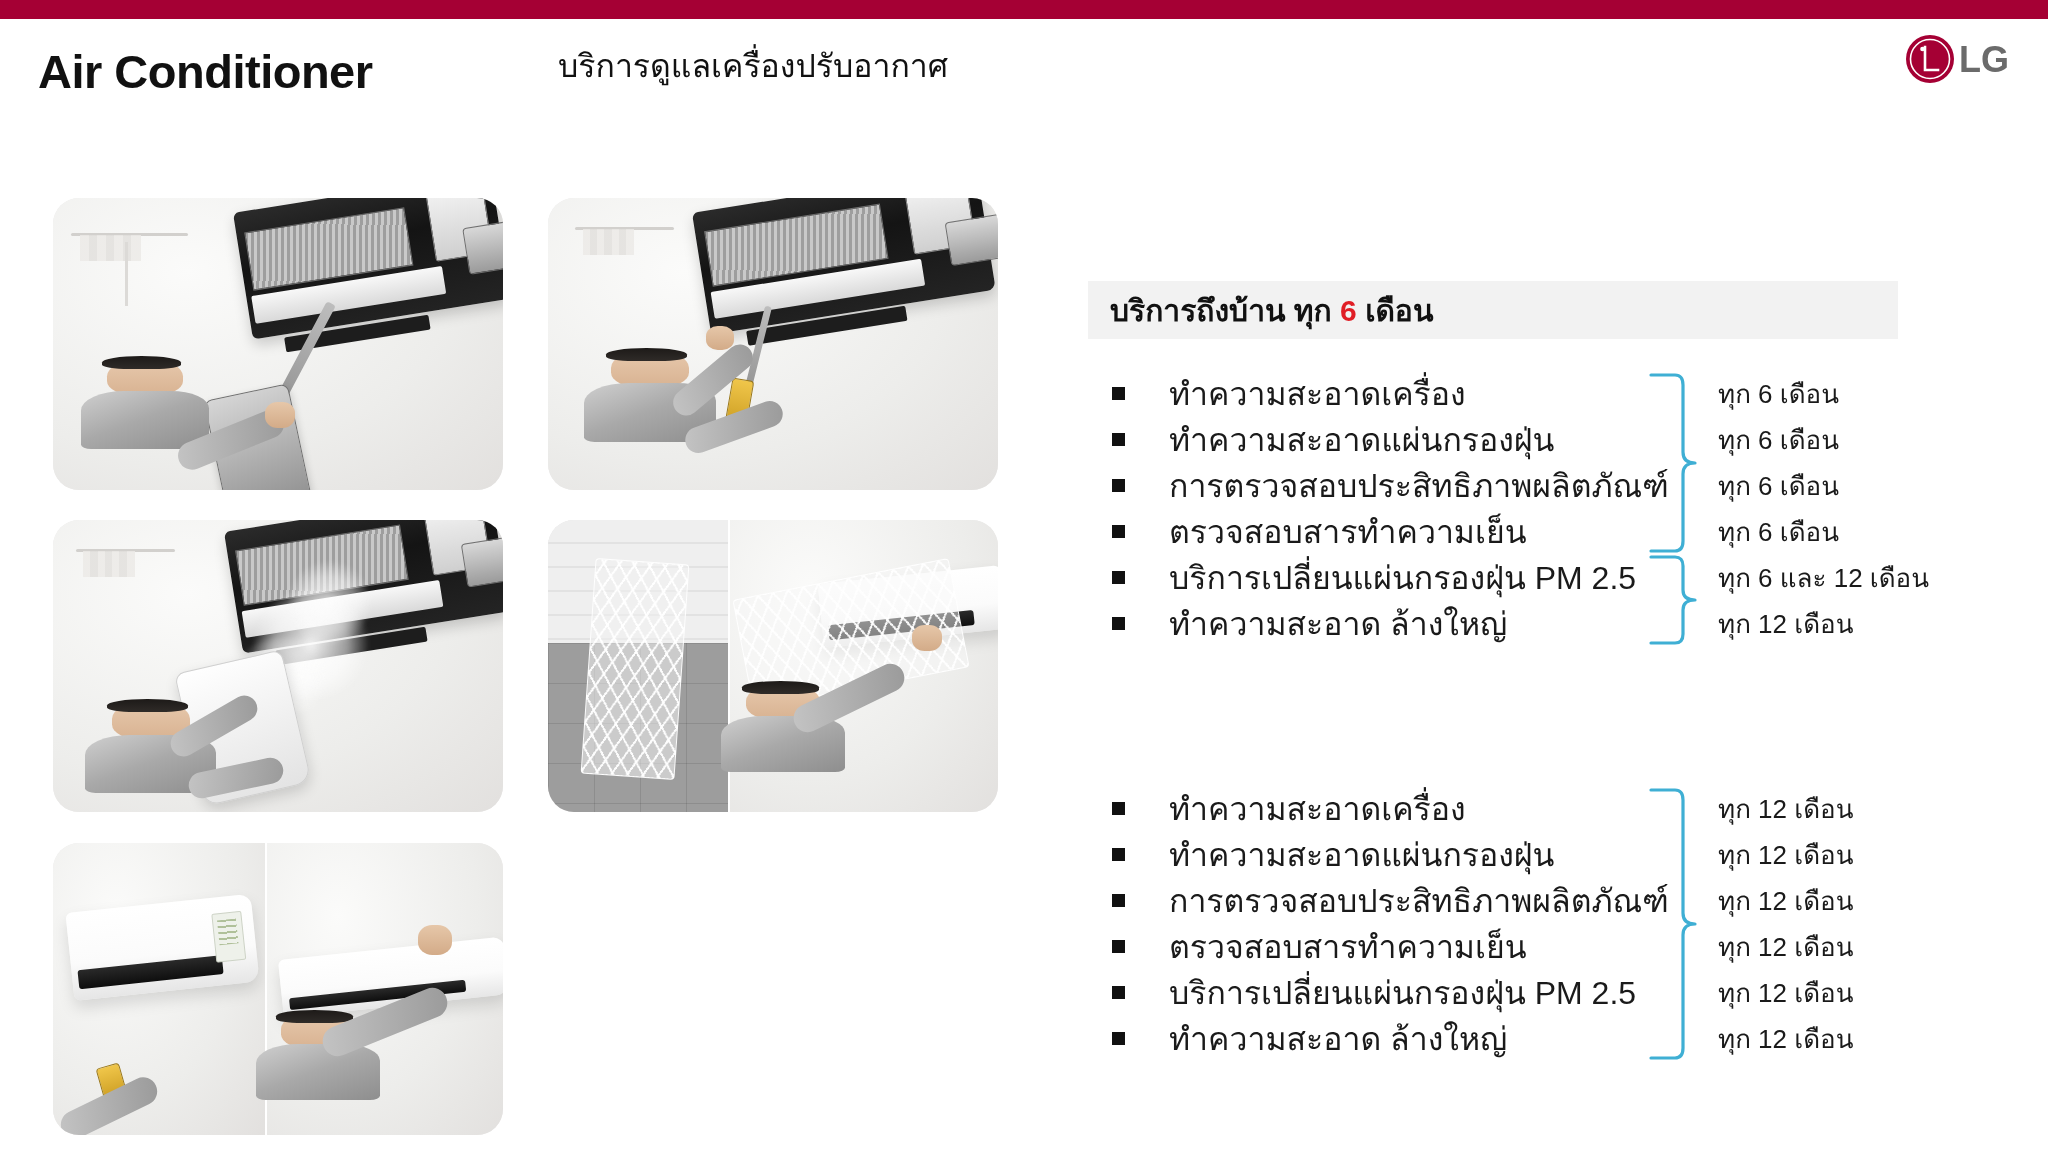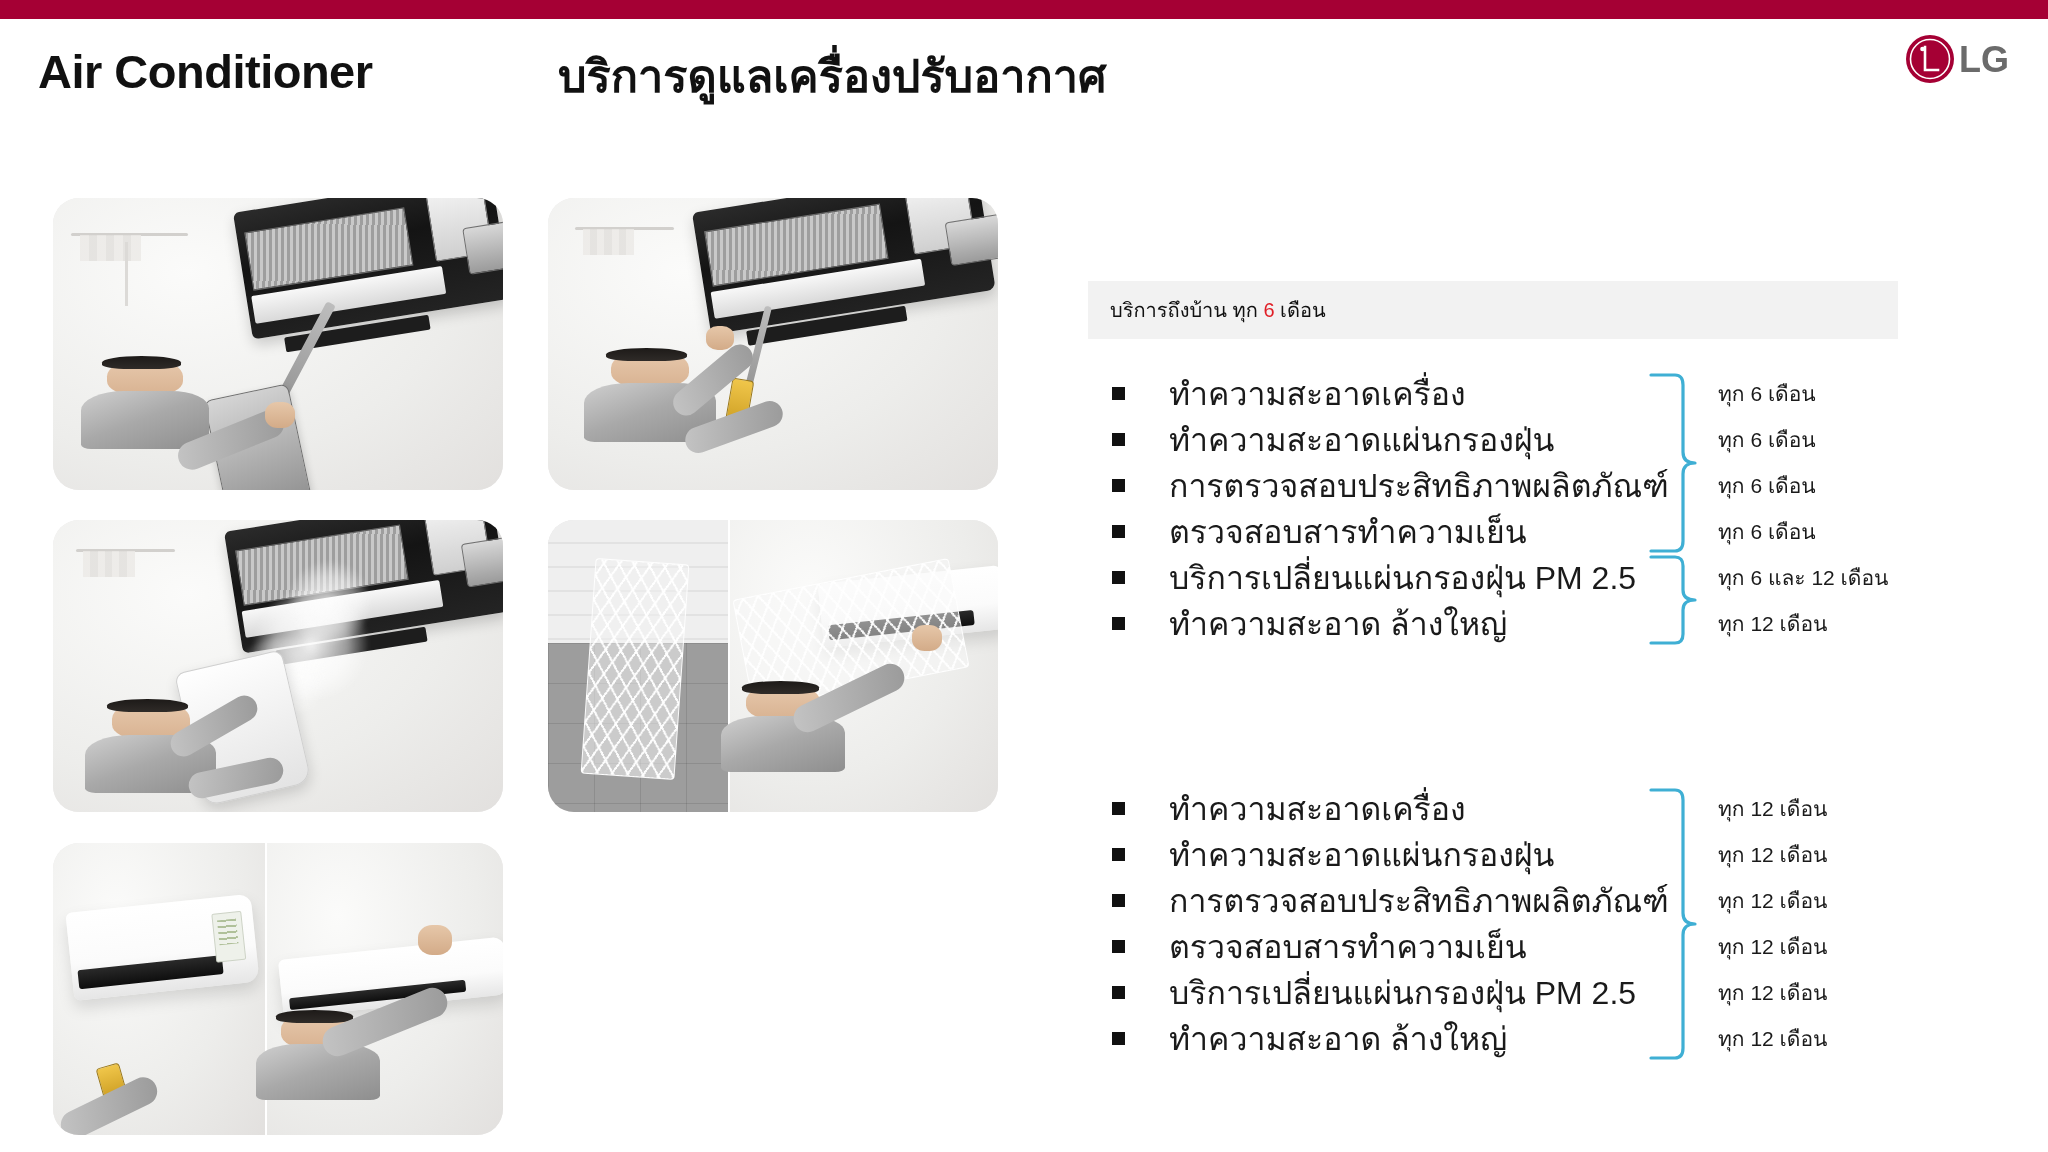--- a/index.html
+++ b/index.html
@@ -18,21 +18,21 @@
   }
 
   
   .title-en {
     position:absolute; left:38px; top:44px;
     font-size:47px; font-weight:700; color:#111; letter-spacing:-0.5px;
     white-space:nowrap;
   }
   .title-th {
     position:absolute; left:558px; top:40px;
-    font-size:45px; font-weight:700; color:#111;
+    font-size:32px; font-weight:400; color:#111;
     white-space:nowrap;
   }
 
   
   .lg-logo { position:absolute; left:1905px; top:33px; width:118px; height:52px; }
   .lg-logo svg { display:block; }
 
   
   .photo {
     position:absolute; border-radius:26px; overflow:hidden;
@@ -197,31 +197,31 @@
   }
 
   
   .svc-head { position:absolute; left:1088px; top:152px; display:flex; align-items:center; gap:22px; }
   .svc-icon { width:74px; height:80px; flex:none; }
   .svc-title { font-size:40px; font-weight:700; color:#111; white-space:nowrap; }
 
   .band {
     position:absolute; background:#F2F2F2; display:flex; align-items:center;
   }
-  .band-text { font-size:20px; font-weight:400; color:#111; padding-left:22px; white-space:nowrap; }
+  .band-text { font-size:30px; font-weight:700; color:#111; padding-left:22px; white-space:nowrap; }
   .red { color:#E01E26; }
 
   .rows { position:absolute; }
   .row { display:flex; align-items:center; height:46px; }
   .bullet {
     width:13px; height:13px; background:#111; flex:none; margin-right:44px;
   }
   .row-label { font-size:32px; color:#1a1a1a; white-space:nowrap; }
   .freqs { position:absolute; }
-  .freq { height:46px; display:flex; align-items:center; font-size:21px; color:#1a1a1a; white-space:nowrap; }
+  .freq { height:46px; display:flex; align-items:center; font-size:26px; color:#1a1a1a; white-space:nowrap; }
 
   .brace { position:absolute; }
   .brace svg { display:block; }
 
   .footnote {
     position:absolute; left:885px; top:1104px;
     font-size:17px; color:#2b2b2b; white-space:nowrap;
   }
 </style>
 </head>

